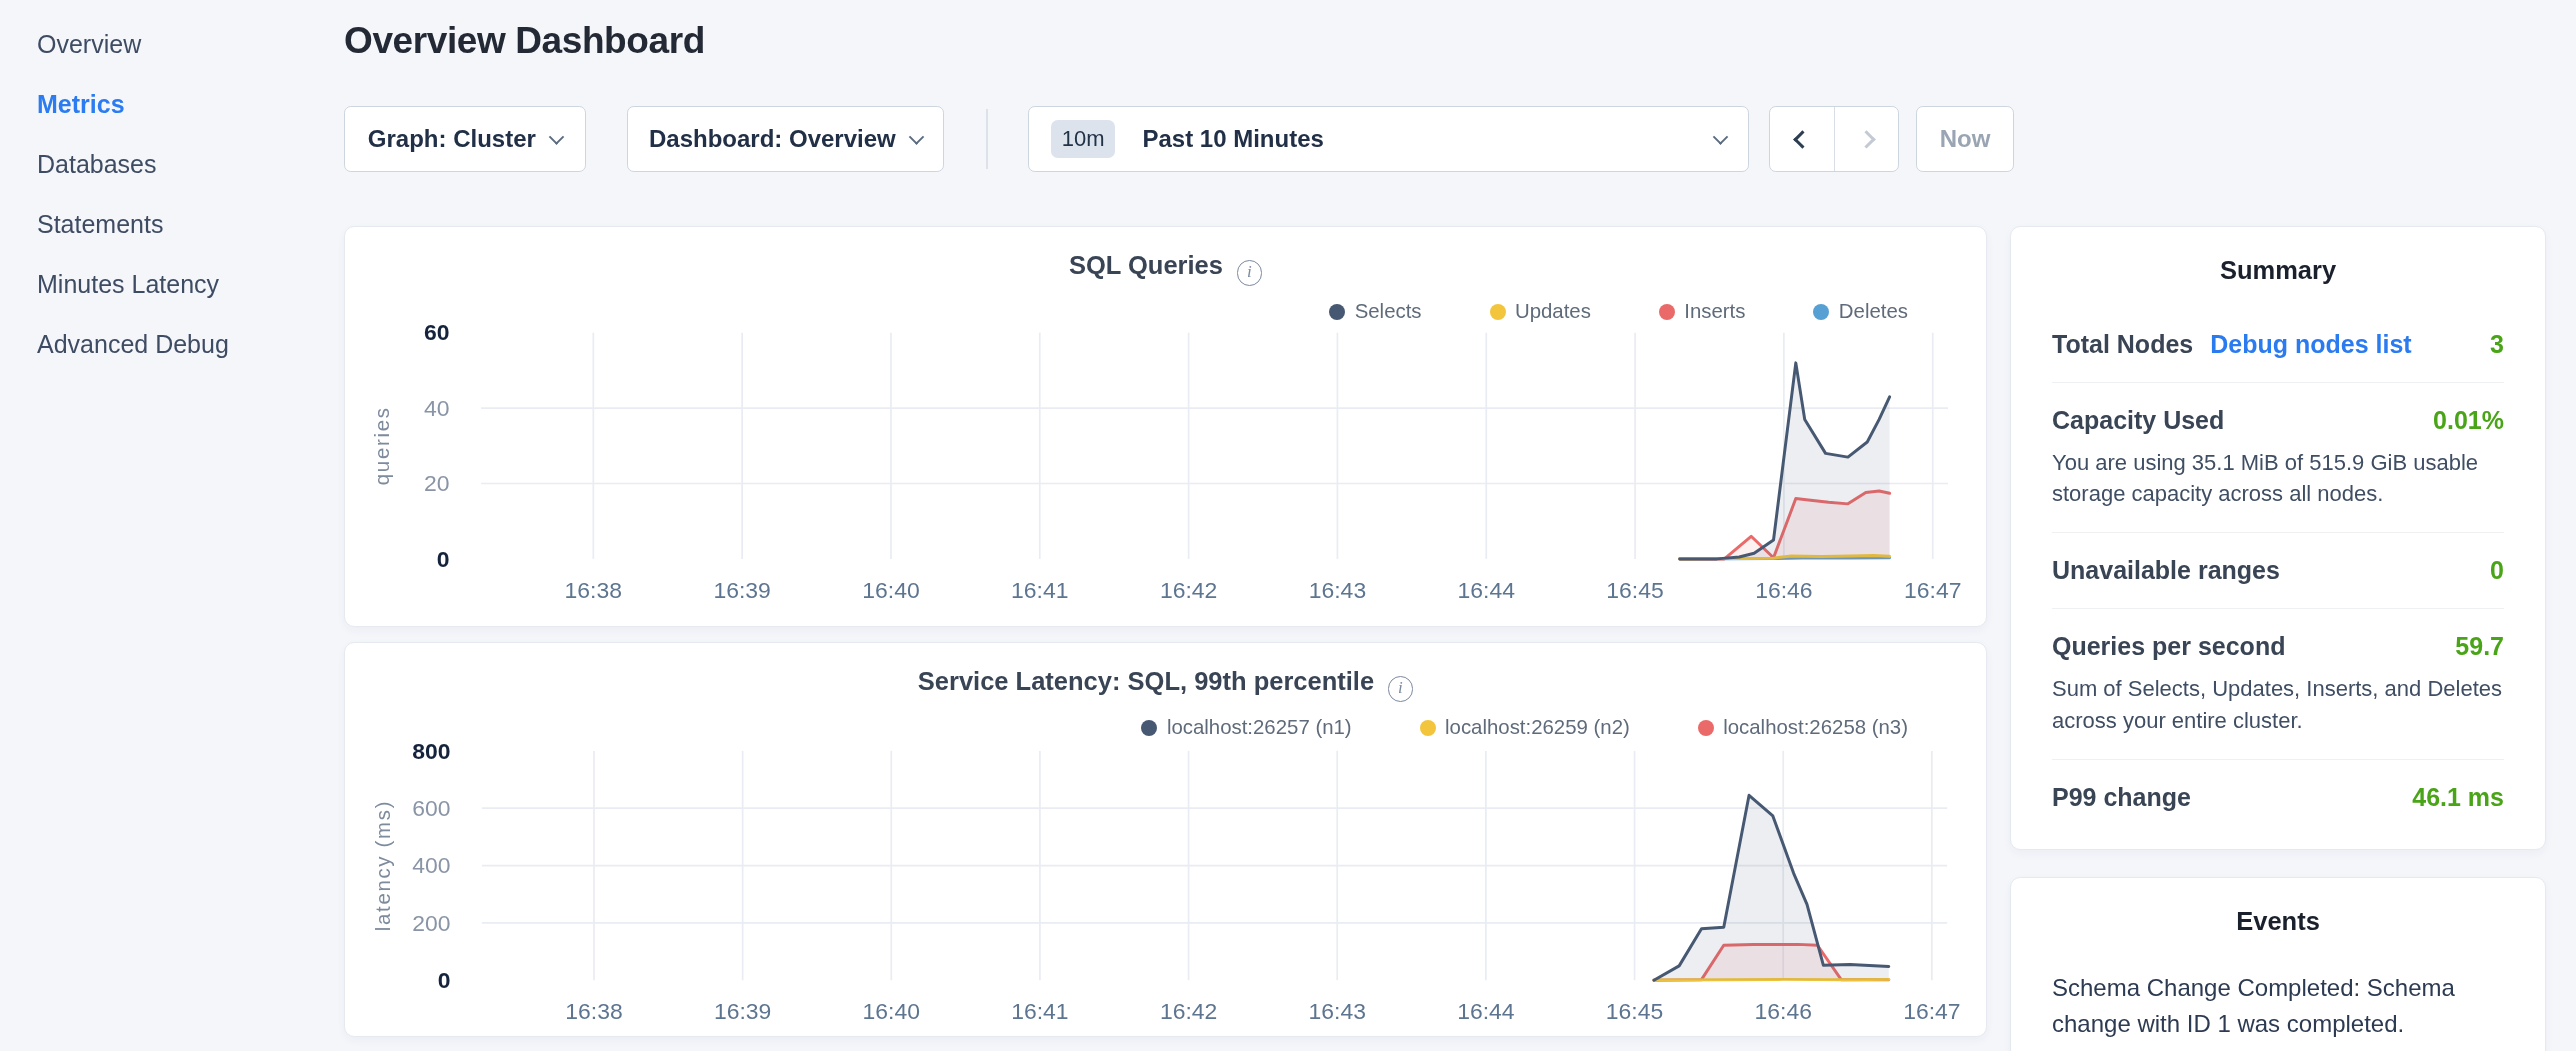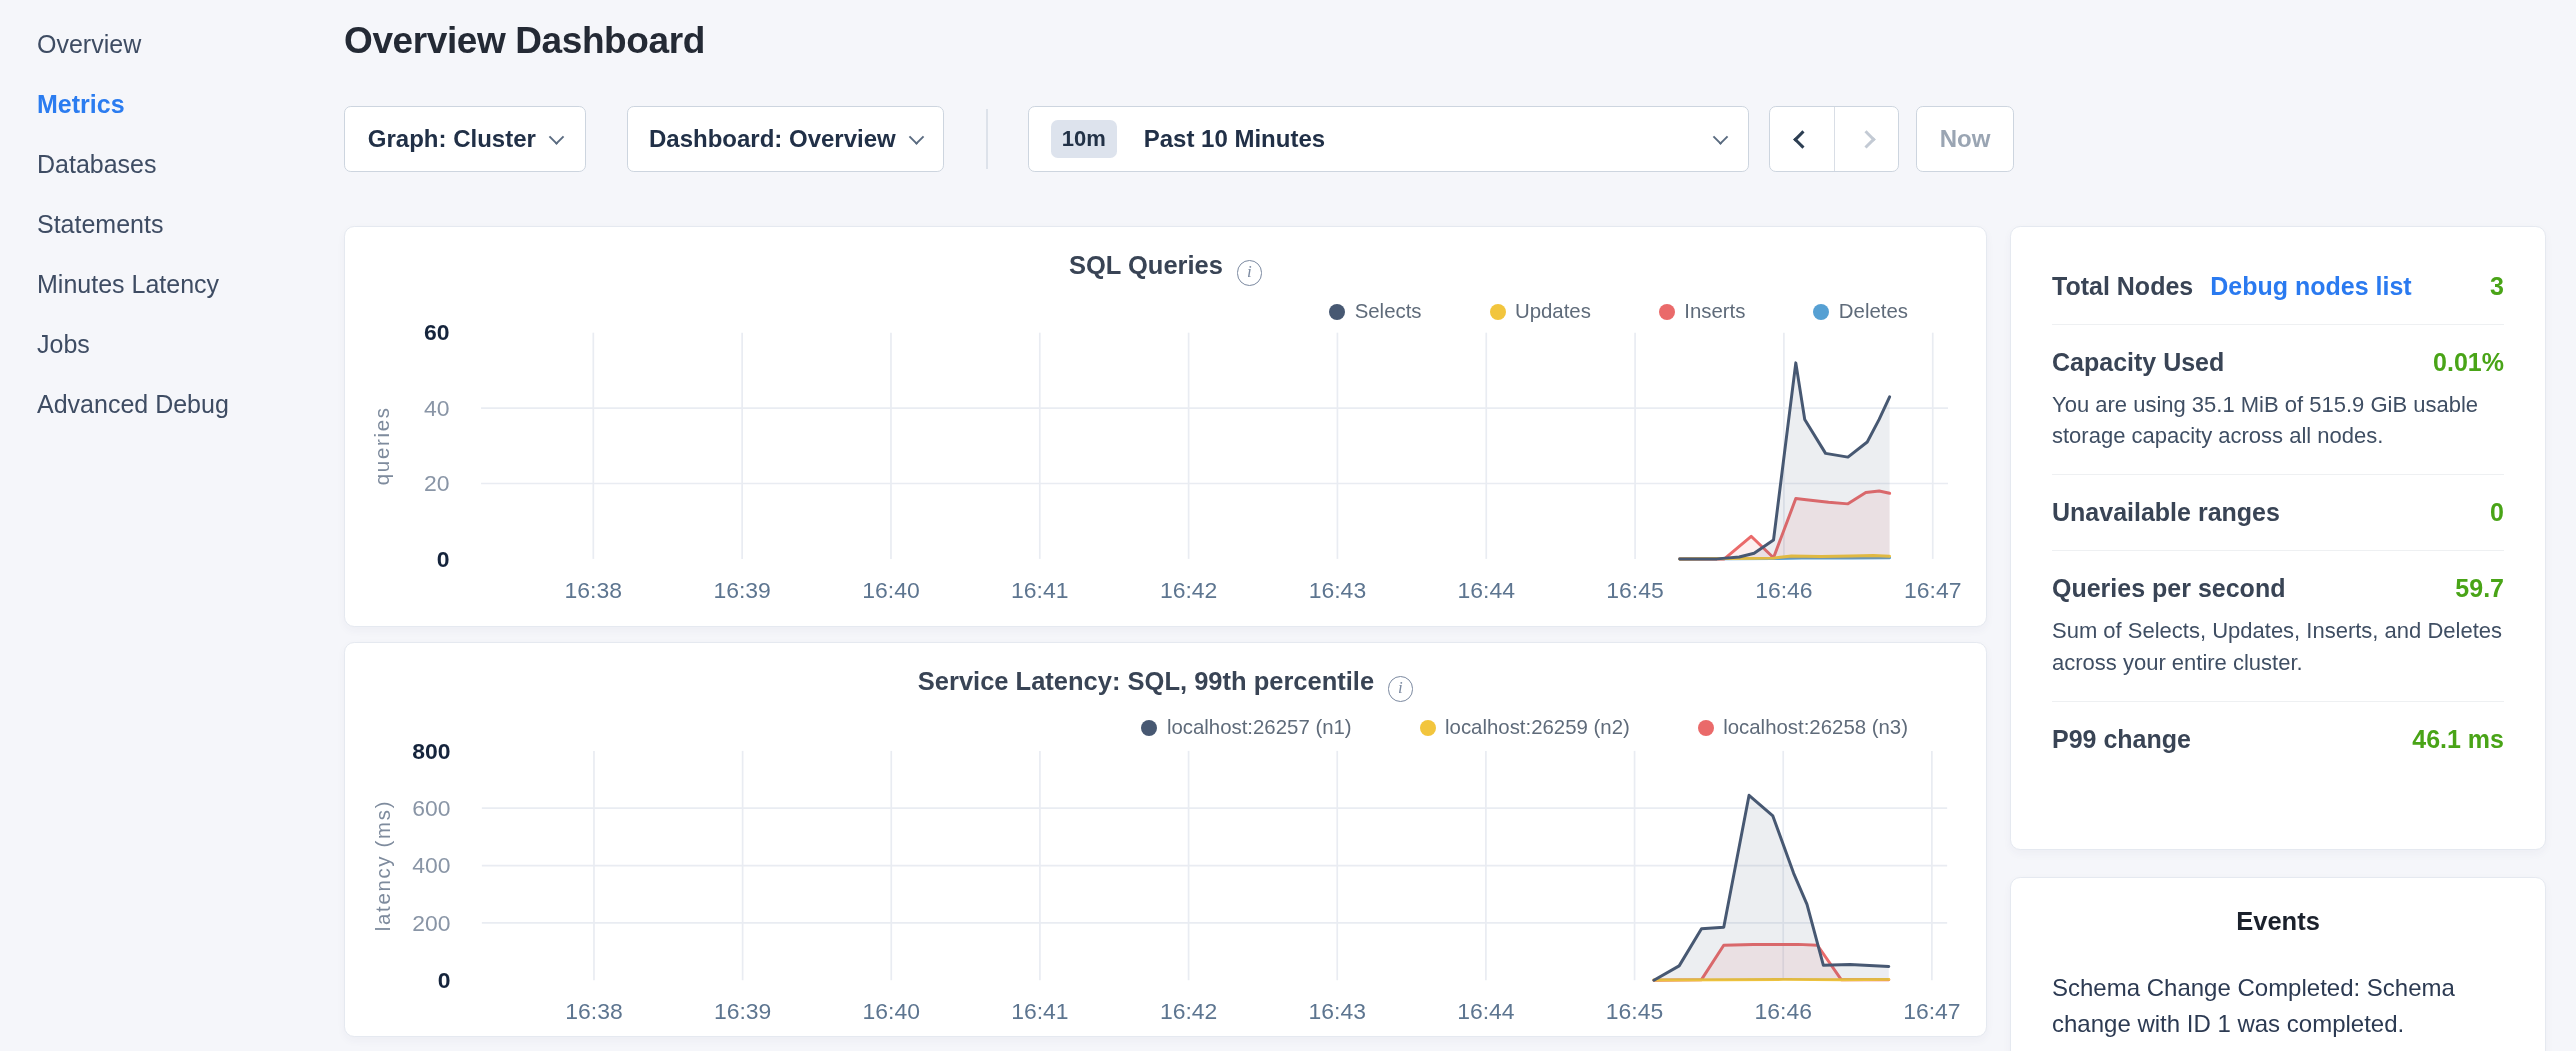--- a/index.html
+++ b/index.html
@@ -32,21 +32,21 @@
   .dropdown-dash  { width:317px; margin-right:42px; }
   .chev {
     display:inline-block; width:11px; height:11px;
     border-right:2.6px solid #5a6b80; border-bottom:2.6px solid #5a6b80;
   }
   .chev-down  { transform:rotate(45deg) translate(-1.7px,-1.7px); margin-left:15.3px; }
   .v-divider { width:1.7px; height:60px; background:#dde2ea; margin-right:40px; }
   .time-widget { width:721px; justify-content:flex-start; padding:0 22px; margin-right:20.4px; }
   .range-badge {
     background:#dde3ed; border-radius:6.8px; padding:6px 11px;
-    font-size:22px; font-weight:700; color:#223247; margin-right:27px;
+    font-size:22px; font-weight:400; color:#223247; margin-right:27px;
   }
   .range-label { flex:0 0 auto; }
   .time-widget .chev-down { margin-left:auto; }
   .pager { display:flex; height:66px; border:1.7px solid #cdd5df; border-radius:6.8px; overflow:hidden; background:#fff; margin-right:17px; }
   .pager-btn { width:64px; display:flex; align-items:center; justify-content:center; cursor:pointer; }
   .pager-btn + .pager-btn { border-left:1.7px solid #d9dee6; }
   .chev-left  { width:12.8px; height:12.8px; border-left:3.4px solid #2c3e52; border-bottom:3.4px solid #2c3e52; transform:rotate(45deg); }
   .chev-right { width:12.8px; height:12.8px; border-right:3.4px solid #c3cad4; border-bottom:3.4px solid #c3cad4; transform:rotate(-45deg); }
   .now-btn { width:98px; color:#9aa5b3; cursor:default; }
   
@@ -90,21 +90,20 @@
 </style>
 </head>
 <body>
 
 <nav class="sidebar">
   <div class="nav-item">Overview</div>
   <div class="nav-item active">Metrics</div>
   <div class="nav-item">Databases</div>
   <div class="nav-item">Statements</div>
   <div class="nav-item">Minutes Latency</div>
-  <div class="nav-item">Jobs</div>
   <div class="nav-item">Advanced Debug</div>
 </nav>
 
 <h1 class="page-title">Overview Dashboard</h1>
 
 <div class="controls">
   <div class="btn dropdown-graph">
     <span>Graph: Cluster</span>
     <span class="chev chev-down"></span>
   </div>
@@ -241,20 +240,21 @@
         <path d="M1539.8,397 L1539.8,397.0 L1595.8,396.3 L1622.0,355.8 L1657.0,354.8 L1709.5,354.8 L1732.3,355.8 L1760.3,396.3 L1816.3,396.3 L1816.3,397 Z" fill="#ea6a6a" fill-opacity="0.1" stroke="none"></path>
         <path d="M1539.8,397.0 L1595.8,396.3 L1622.0,355.8 L1657.0,354.8 L1709.5,354.8 L1732.3,355.8 L1760.3,396.3 L1816.3,396.3" fill="none" stroke="#ea6a6a" stroke-width="3.5" stroke-linejoin="round" stroke-linecap="round"></path>
         <path d="M1539.8,397 L1539.8,396.7 L1622.0,396.3 L1692.0,396.0 L1762.0,396.3 L1816.3,396.0 L1816.3,397 Z" fill="#f2c53d" fill-opacity="0.1" stroke="none"></path>
         <path d="M1539.8,396.7 L1622.0,396.3 L1692.0,396.0 L1762.0,396.3 L1816.3,396.0" fill="none" stroke="#f2c53d" stroke-width="3.5" stroke-linejoin="round" stroke-linecap="round"></path>
         <path d="M1539.8,397 L1539.8,397.0 L1569.5,380.1 L1595.8,336.3 L1622.0,334.6 L1651.8,179.3 L1679.8,203.6 L1704.3,271.1 L1720.0,307.6 L1739.3,379.4 L1770.7,378.4 L1816.3,380.8 L1816.3,397 Z" fill="#475872" fill-opacity="0.1" stroke="none"></path>
         <path d="M1539.8,397.0 L1569.5,380.1 L1595.8,336.3 L1622.0,334.6 L1651.8,179.3 L1679.8,203.6 L1704.3,271.1 L1720.0,307.6 L1739.3,379.4 L1770.7,378.4 L1816.3,380.8" fill="none" stroke="#475872" stroke-width="3.5" stroke-linejoin="round" stroke-linecap="round"></path>
       </svg></div>
 </section>
 
 <aside class="card summary-card">
+  <div class="panel-title">Summary</div>
   <div class="panel-body">
     <div class="sum-section">
       <div class="sum-row">
         <span class="sum-label">Total Nodes</span>
         <span class="sum-link">Debug nodes list</span>
         <span class="sum-value">3</span>
       </div>
     </div>
     <hr class="divider">
     <div class="sum-section">

